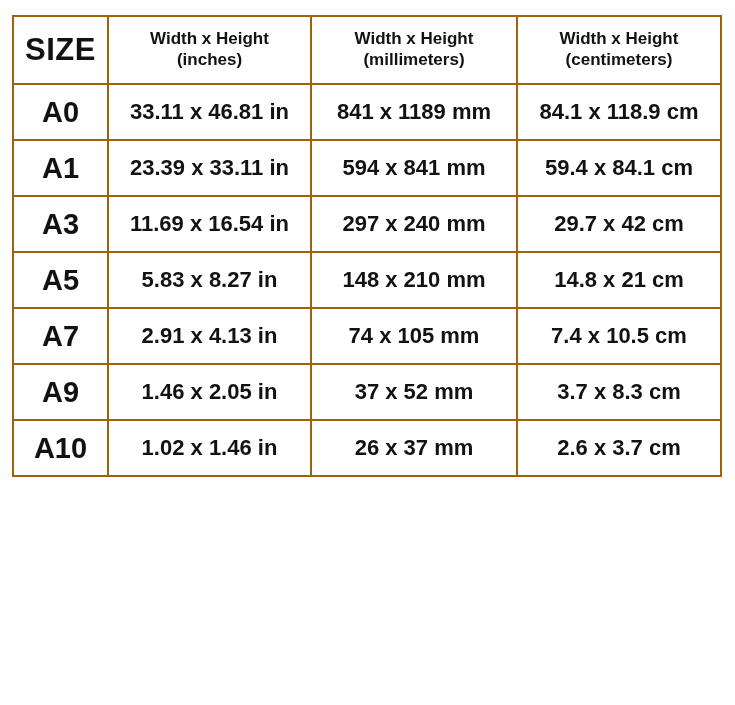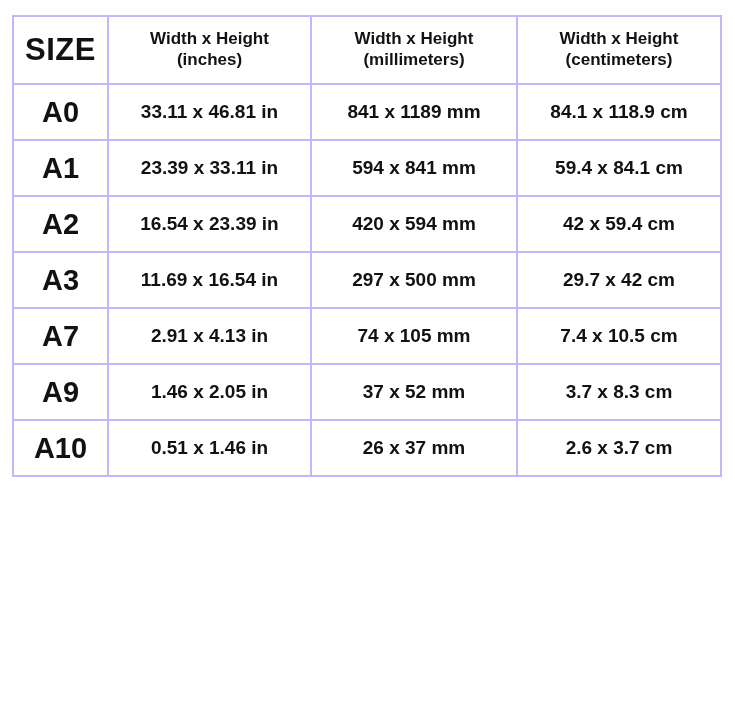--- a/index.html
+++ b/index.html
@@ -19,21 +19,21 @@
   }
   table.size-table {
     border-collapse: collapse;
     table-layout: fixed;
     width: 708px;
     margin: 15px 0 0 12px;
     background: #ffffff;
   }
   table.size-table th,
   table.size-table td {
-    border: 2px solid #c4b5fd;
+    border: 2px solid #a16207;
     text-align: center;
     vertical-align: middle;
     color: #121212;
     font-weight: bold;
     padding: 0 4px;
     overflow: hidden;
   }
   col.c-size   { width: 95px; }
   col.c-inches { width: 203px; }
   col.c-mm     { width: 206px; }
@@ -47,21 +47,21 @@
     letter-spacing: 0.5px;
   }
   .col-head {
     font-size: 17px;
     line-height: 1.22;
   }
   .size-label {
     font-size: 29px;
   }
   .dim-value {
-    font-size: 19px;
+    font-size: 22px;
   }
 </style>
 </head>
 <body>
 
 <div class="page">
   <table class="size-table">
     <colgroup>
       <col class="c-size">
       <col class="c-inches">
@@ -92,44 +92,44 @@
         <td class="dim-value">841 x 1189 mm</td>
         <td class="dim-value">84.1 x 118.9 cm</td>
       </tr>
       <tr class="data-row">
         <td class="size-label">A1</td>
         <td class="dim-value">23.39 x 33.11 in</td>
         <td class="dim-value">594 x 841 mm</td>
         <td class="dim-value">59.4 x 84.1 cm</td>
       </tr>
       <tr class="data-row">
-        <td class="size-label">A2</td>
-        <td class="dim-value">16.54 x 23.39 in</td>
-        <td class="dim-value">420 x 594 mm</td>
-        <td class="dim-value">42 x 59.4 cm</td>
+        <td class="size-label">A3</td>
+        <td class="dim-value">11.69 x 16.54 in</td>
+        <td class="dim-value">297 x 240 mm</td>
+        <td class="dim-value">29.7 x 42 cm</td>
       </tr>
       <tr class="data-row">
-        <td class="size-label">A3</td>
-        <td class="dim-value">11.69 x 16.54 in</td>
-        <td class="dim-value">297 x 500 mm</td>
-        <td class="dim-value">29.7 x 42 cm</td>
+        <td class="size-label">A5</td>
+        <td class="dim-value">5.83 x 8.27 in</td>
+        <td class="dim-value">148 x 210 mm</td>
+        <td class="dim-value">14.8 x 21 cm</td>
       </tr>
       <tr class="data-row">
         <td class="size-label">A7</td>
         <td class="dim-value">2.91 x 4.13 in</td>
         <td class="dim-value">74 x 105 mm</td>
         <td class="dim-value">7.4 x 10.5 cm</td>
       </tr>
       <tr class="data-row">
         <td class="size-label">A9</td>
         <td class="dim-value">1.46 x 2.05 in</td>
         <td class="dim-value">37 x 52 mm</td>
         <td class="dim-value">3.7 x 8.3 cm</td>
       </tr>
       <tr class="data-row">
         <td class="size-label">A10</td>
-        <td class="dim-value">0.51 x 1.46 in</td>
+        <td class="dim-value">1.02 x 1.46 in</td>
         <td class="dim-value">26 x 37 mm</td>
         <td class="dim-value">2.6 x 3.7 cm</td>
       </tr>
     </tbody>
   </table>
 </div>
 
 </body></html>

